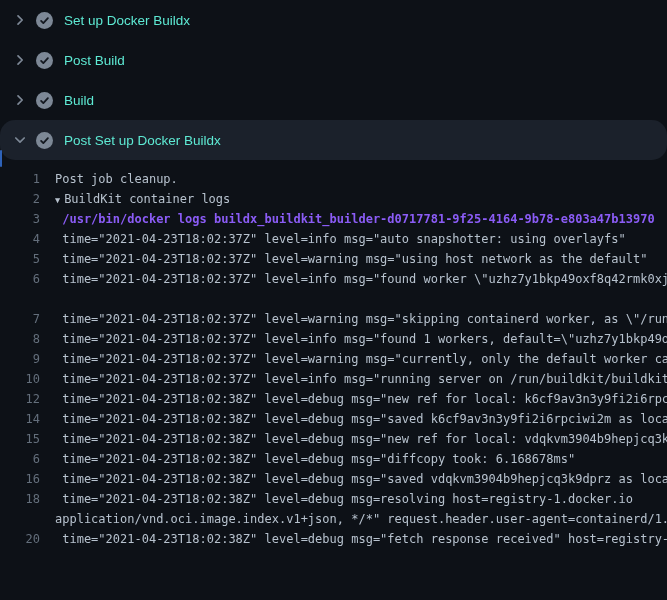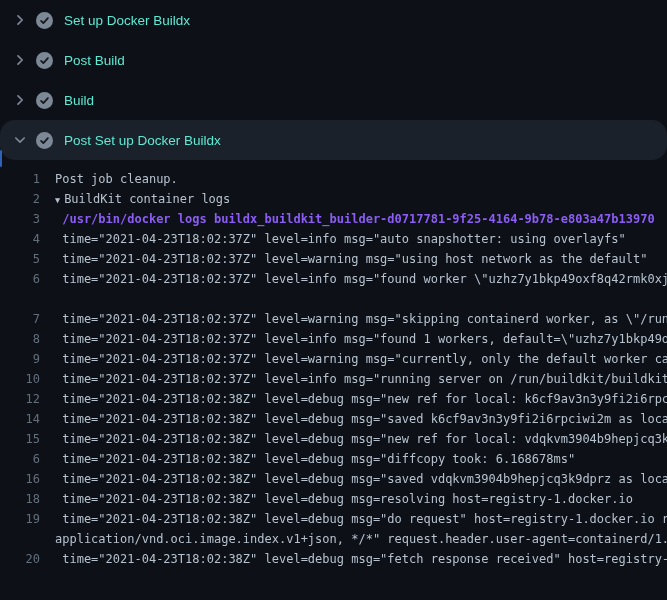--- a/index.html
+++ b/index.html
@@ -151,24 +151,20 @@
       </div>
       <div class="log-row">
         <span class="ln">16</span>
         <span class="lc"> time="2021-04-23T18:02:38Z" level=debug msg="saved vdqkvm3904b9hepjcq3k9dprz as loca</span>
       </div>
       <div class="log-row">
         <span class="ln">18</span>
         <span class="lc"> time="2021-04-23T18:02:38Z" level=debug msg=resolving host=registry-1.docker.io</span>
       </div>
       <div class="log-row">
-        <span class="ln">19</span>
-        <span class="lc"> time="2021-04-23T18:02:38Z" level=debug msg="do request" host=registry-1.docker.io r</span>
-      </div>
-      <div class="log-row">
         <span class="ln"></span>
         <span class="lc wrap">application/vnd.oci.image.index.v1+json, */*" request.header.user-agent=containerd/1.4</span>
       </div>
       <div class="log-row">
         <span class="ln">20</span>
         <span class="lc"> time="2021-04-23T18:02:38Z" level=debug msg="fetch response received" host=registry-</span>
       </div>
     </div>
 </div>
 

